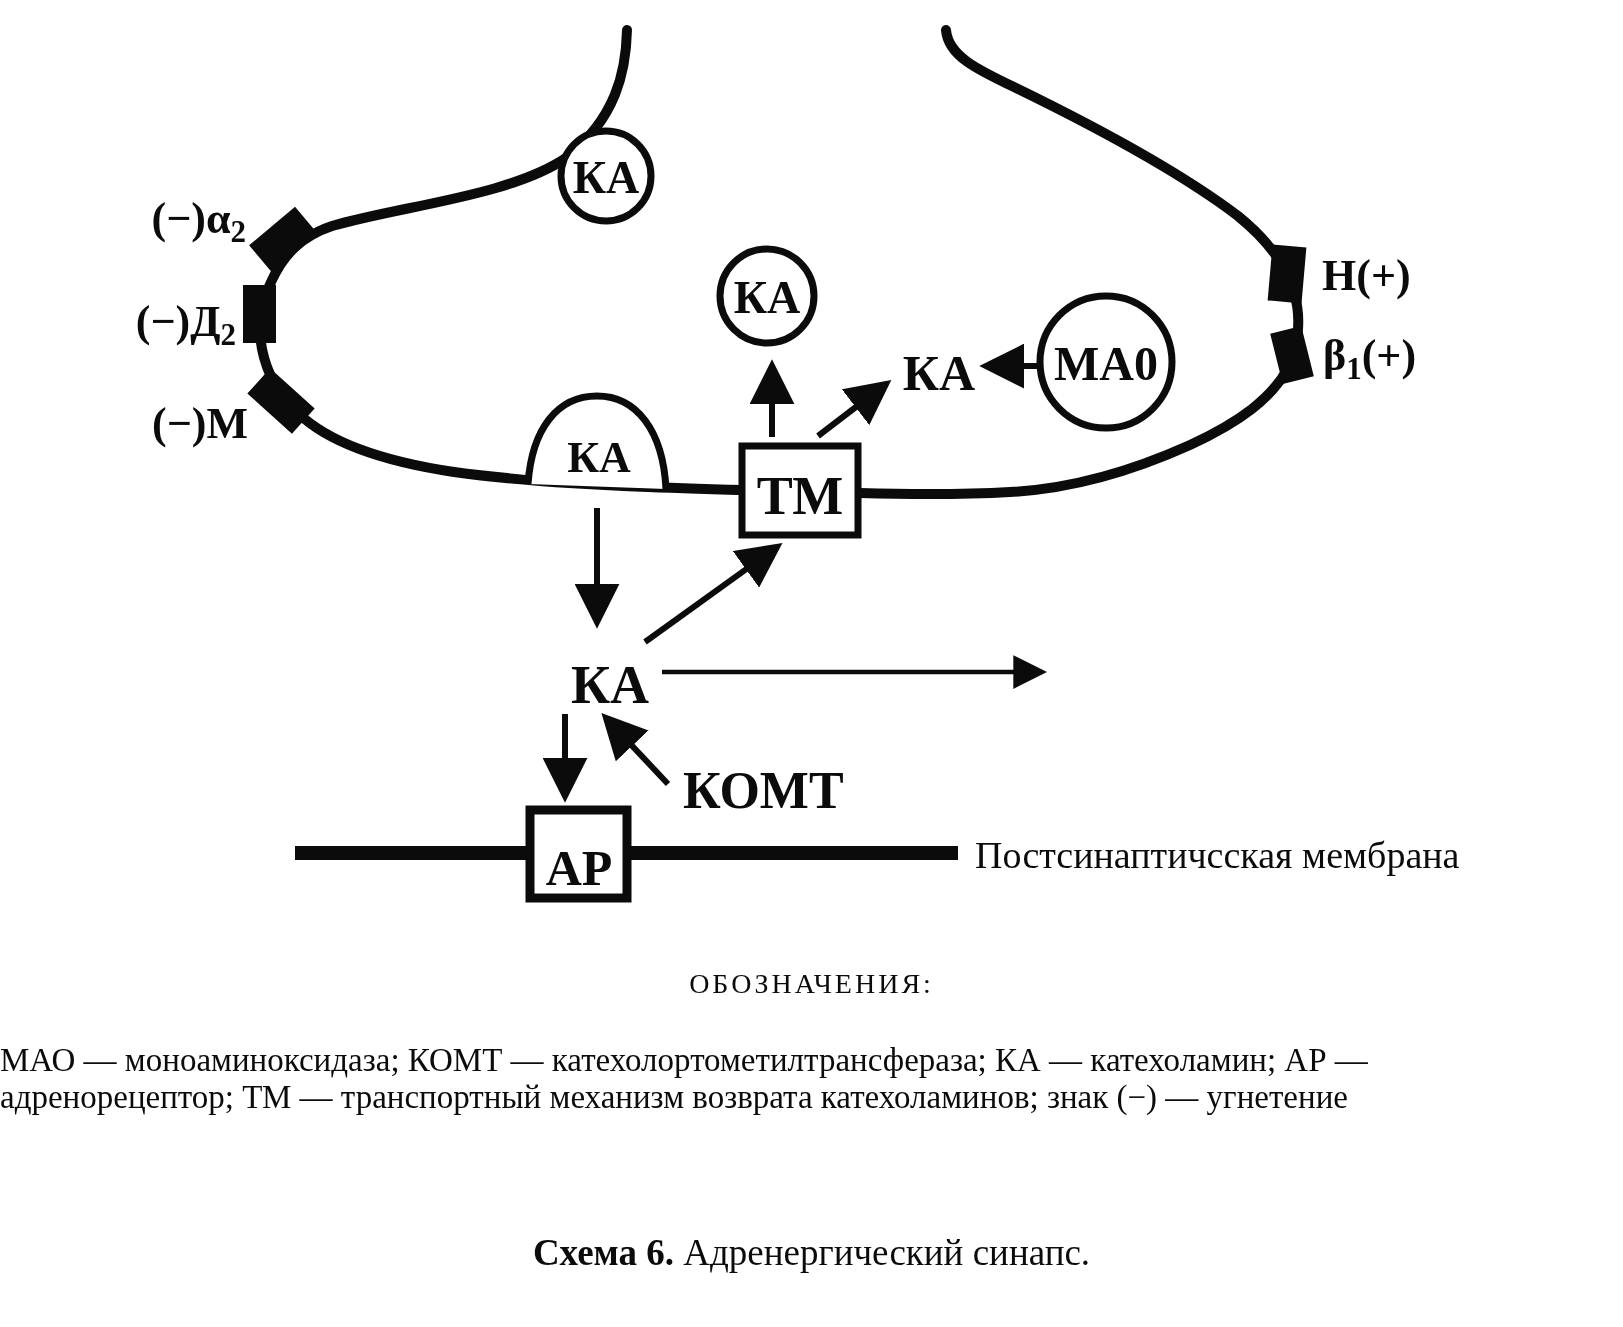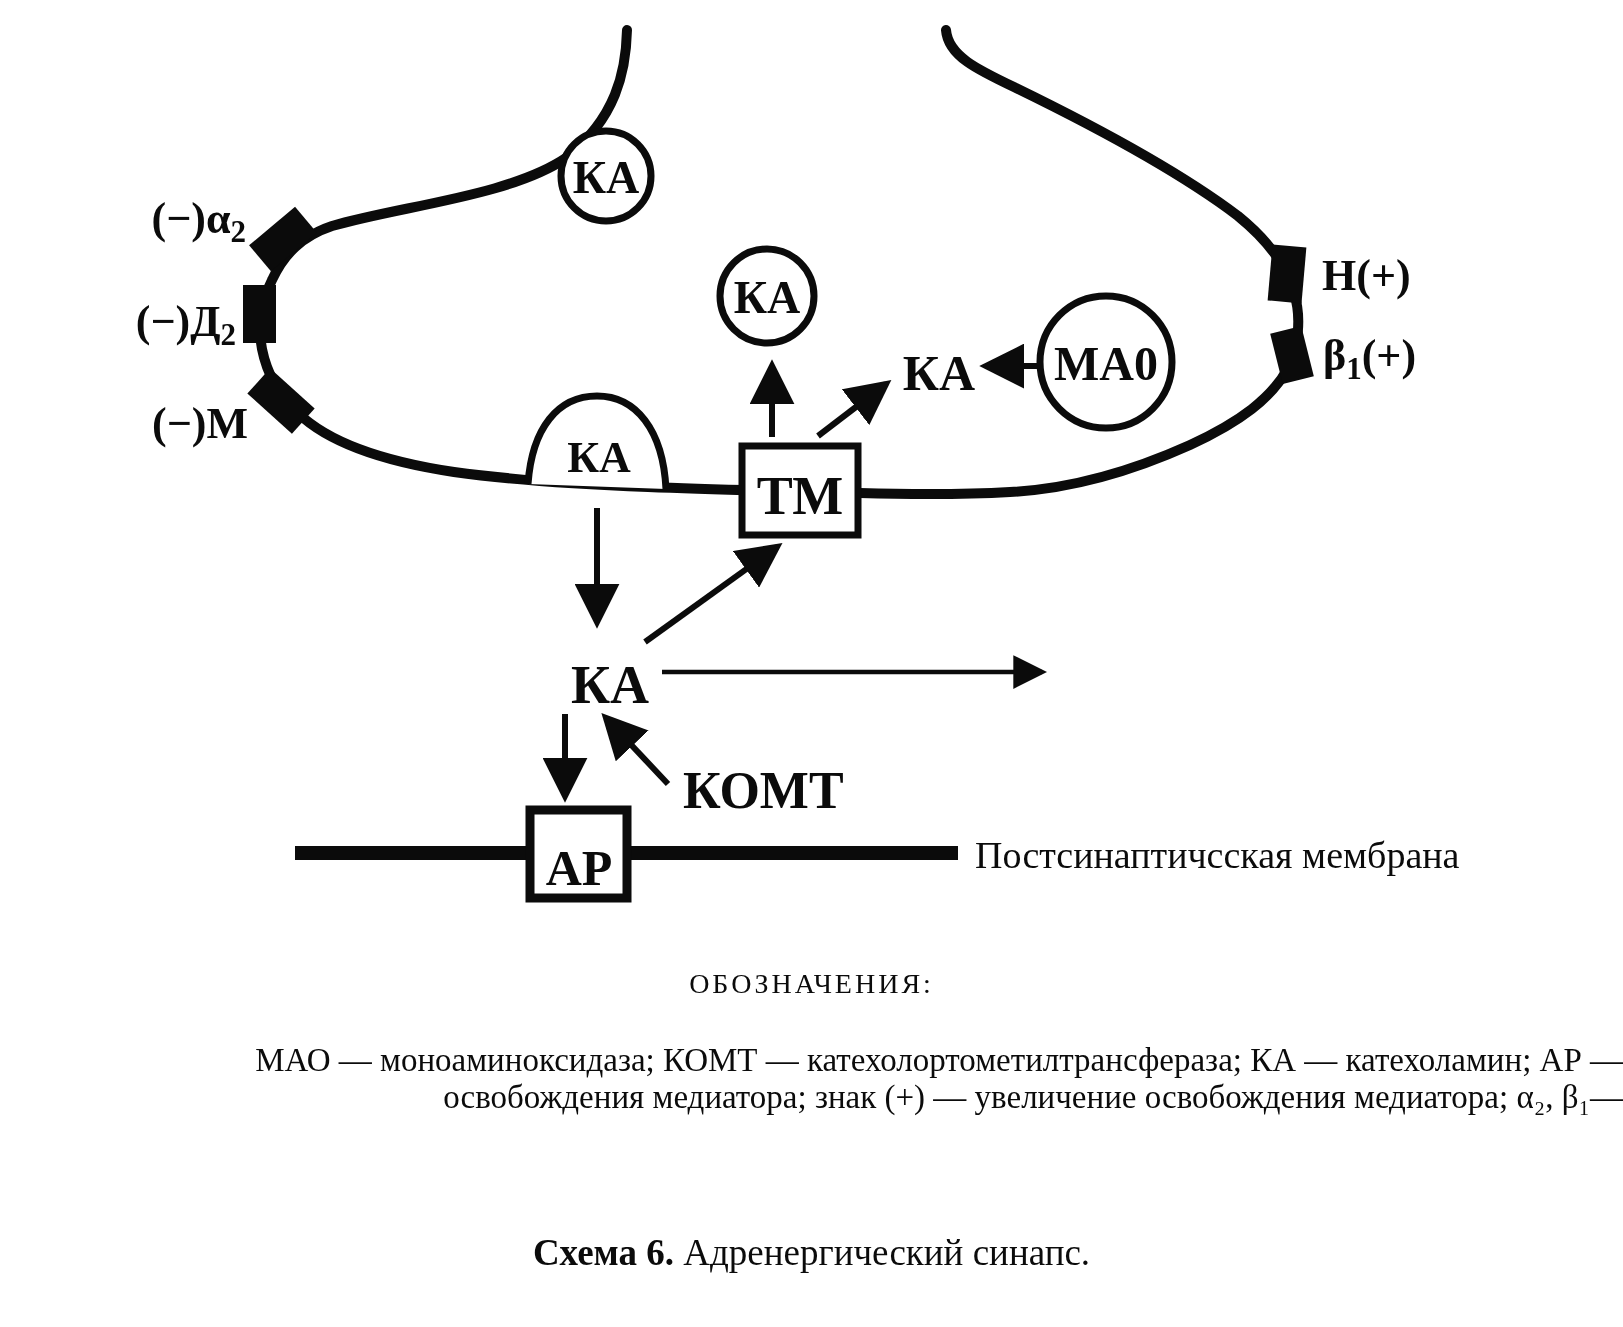--- a/index.html
+++ b/index.html
@@ -2,21 +2,21 @@
 <html><head>
 <meta charset="utf-8">
 <style>
   html,body{margin:0;padding:0;background:#fff;}
   .page{position:relative;width:1623px;height:1327px;background:#fff;overflow:hidden;
         font-family:"Liberation Serif","DejaVu Serif",serif;color:#0b0b0b;}
   svg text{font-family:"Liberation Serif","DejaVu Serif",serif;fill:#0b0b0b;}
   .dg-label{font-weight:bold;}
   .legend-title{position:absolute;top:968px;left:0;width:100%;text-align:center;
                 font-size:28px;letter-spacing:3px;}
-  .legend-lines{position:absolute;top:1042px;left:0;width:100%;text-align:right;}
+  .legend-lines{position:absolute;top:1042px;left:0;width:100%;text-align:left;}
   .legend-line{font-size:33px;line-height:37px;white-space:nowrap;}
   .caption{position:absolute;top:1232px;left:0;width:100%;text-align:center;}
   .caption-line1{font-size:37px;line-height:41px;}
   .caption-label{font-weight:bold;}
   .caption-line2{font-size:37px;line-height:41px;font-weight:bold;}
 </style>
 </head>
 <body>
 
 <div class="page">
@@ -96,21 +96,21 @@
 
     <text class="dg-label" x="1322" y="290" font-size="44" text-anchor="start"><tspan>Н(+)</tspan></text>
     <text class="dg-label" x="1323" y="370" font-size="44" text-anchor="start"><tspan>β</tspan><tspan dy="9" font-size="31">1</tspan><tspan dy="-9">(+)</tspan></text>
   </svg>
 
   
   <div class="legend-title">ОБОЗНАЧЕНИЯ:</div>
 
   <div class="legend-lines">
     <div class="legend-line">МАО — моноаминоксидаза; КОМТ — катехолортометилтрансфераза; КА — катехоламин; АР —</div>
-    <div class="legend-line">освобождения медиатора; знак (+) — увеличение освобождения медиатора; α₂, β₁—</div>
+    <div class="legend-line">адренорецептор; ТМ — транспортный механизм возврата катехоламинов; знак (−) — угнетение</div>
   </div>
 
   
   <div class="caption">
     <div class="caption-line1">
       <span class="caption-label">Схема 6.</span>
       <span>Адренергический синапс.</span>
     </div>
   </div>
 

